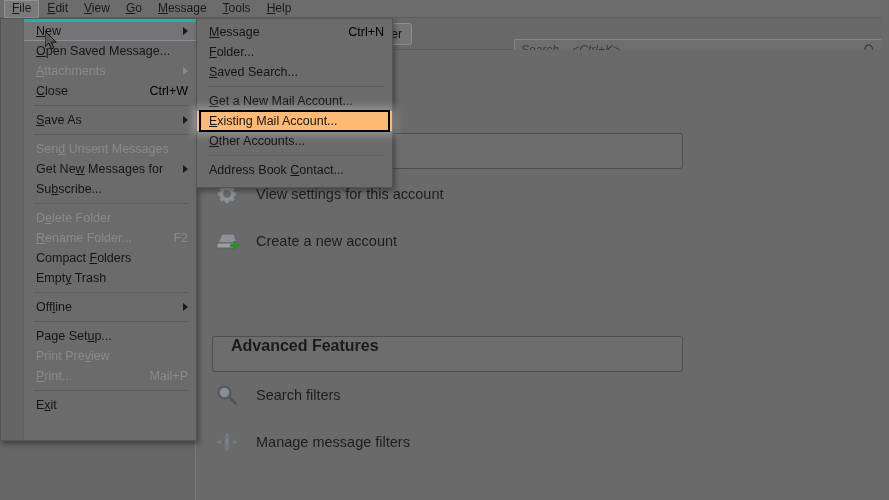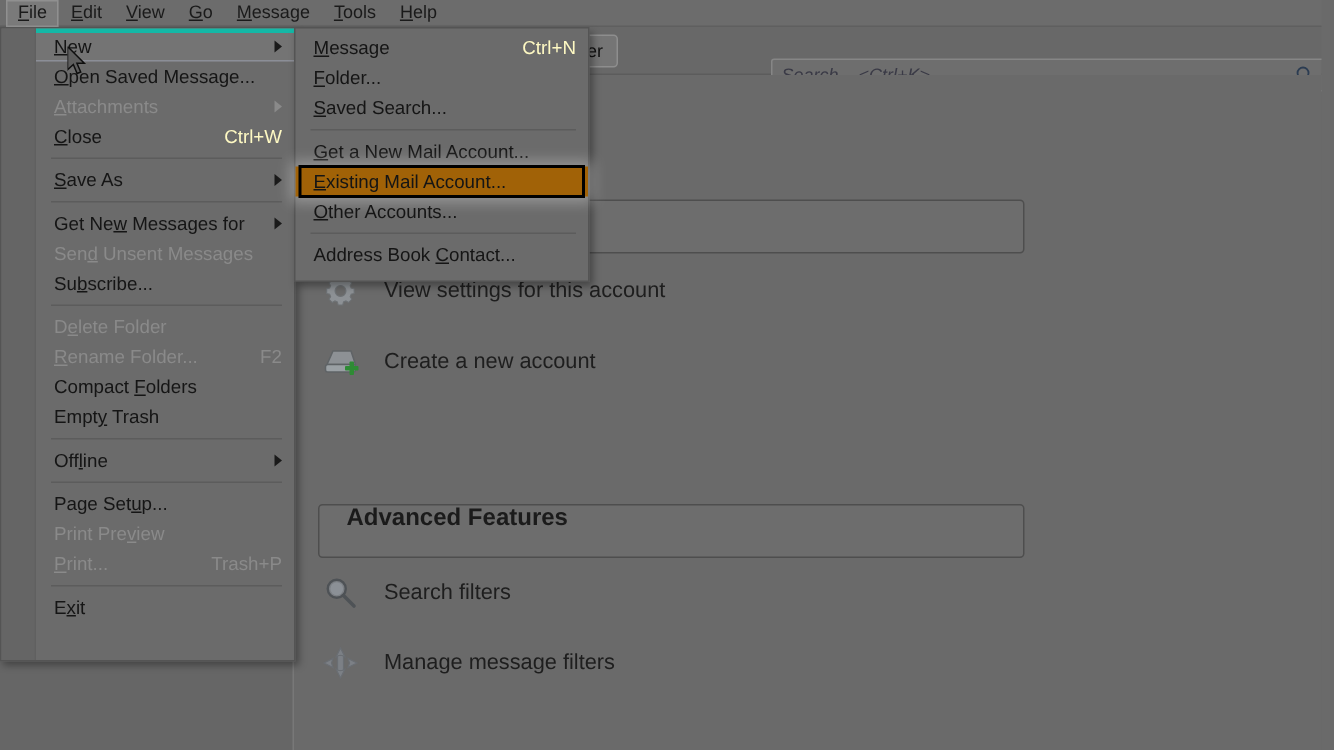--- a/index.html
+++ b/index.html
@@ -167,40 +167,40 @@
     padding-left: 12px; padding-right: 8px;
     font-size: 12.5px;
     color: #151515;
     white-space: nowrap;
     cursor: default;
   }
   .mi.disabled { color: #8a8a8a; }
   .mi .accel {
     margin-left: auto;
     font-size: 12.5px;
-    color: #fef9c3;
+    color: #000000;
     padding-left: 14px;
   }
   .mi.disabled .accel { color: #8a8a8a; }
   .mi .arrow {
     margin-left: auto;
     width: 0; height: 0;
     border-left: 5px solid #1a1a1a;
     border-top: 4px solid transparent;
     border-bottom: 4px solid transparent;
   }
   .mi.disabled .arrow { border-left-color: #8a8a8a; }
   .mi.hovered {
     background: #747474;
     border-top: 3px solid #14b8a6;
     border-bottom: 1px solid #8b8e97;
     height: 22px;
   }
   .mi.boxed {
-    background: #a16207;
+    background: #fdba74;
     box-shadow: 0 0 9px 4px rgba(255,255,255,0.30);
   }
   .mi.boxed .box-frame {
     position: absolute; left: 2px; right: 2px; top: -1px; bottom: -1px;
     border: 2px solid #000;
     pointer-events: none;
   }
   .mi.boxed .mlabel { position: relative; z-index: 2; }
   .sep {
     height: 1px;
@@ -332,26 +332,26 @@
         <div class="mi has-accel">
           <span class="mlabel"><u>C</u>lose</span>
           <span class="accel">Ctrl+W</span>
         </div>
         <div class="sep"></div>
         <div class="mi">
           <span class="mlabel"><u>S</u>ave As</span>
           <span class="arrow"></span>
         </div>
         <div class="sep"></div>
+        <div class="mi disabled">
+          <span class="mlabel">Sen<u>d</u> Unsent Messages</span>
+        </div>
         <div class="mi">
           <span class="mlabel">Get Ne<u>w</u> Messages for</span>
           <span class="arrow"></span>
-        </div>
-        <div class="mi disabled">
-          <span class="mlabel">Sen<u>d</u> Unsent Messages</span>
         </div>
         <div class="mi">
           <span class="mlabel">Su<u>b</u>scribe...</span>
         </div>
         <div class="sep"></div>
         <div class="mi disabled">
           <span class="mlabel">D<u>e</u>lete Folder</span>
         </div>
         <div class="mi disabled has-accel">
           <span class="mlabel"><u>R</u>ename Folder...</span>
@@ -370,21 +370,21 @@
         </div>
         <div class="sep"></div>
         <div class="mi">
           <span class="mlabel">Page Set<u>u</u>p...</span>
         </div>
         <div class="mi disabled">
           <span class="mlabel">Print Pre<u>v</u>iew</span>
         </div>
         <div class="mi disabled has-accel">
           <span class="mlabel"><u>P</u>rint...</span>
-          <span class="accel">Trash+P</span>
+          <span class="accel">Mail+P</span>
         </div>
         <div class="sep"></div>
         <div class="mi">
           <span class="mlabel">E<u>x</u>it</span>
         </div>
       </div>
   </div>
 
   <div class="menu-panel" id="new-submenu">
     <div id="new-submenu-items">

